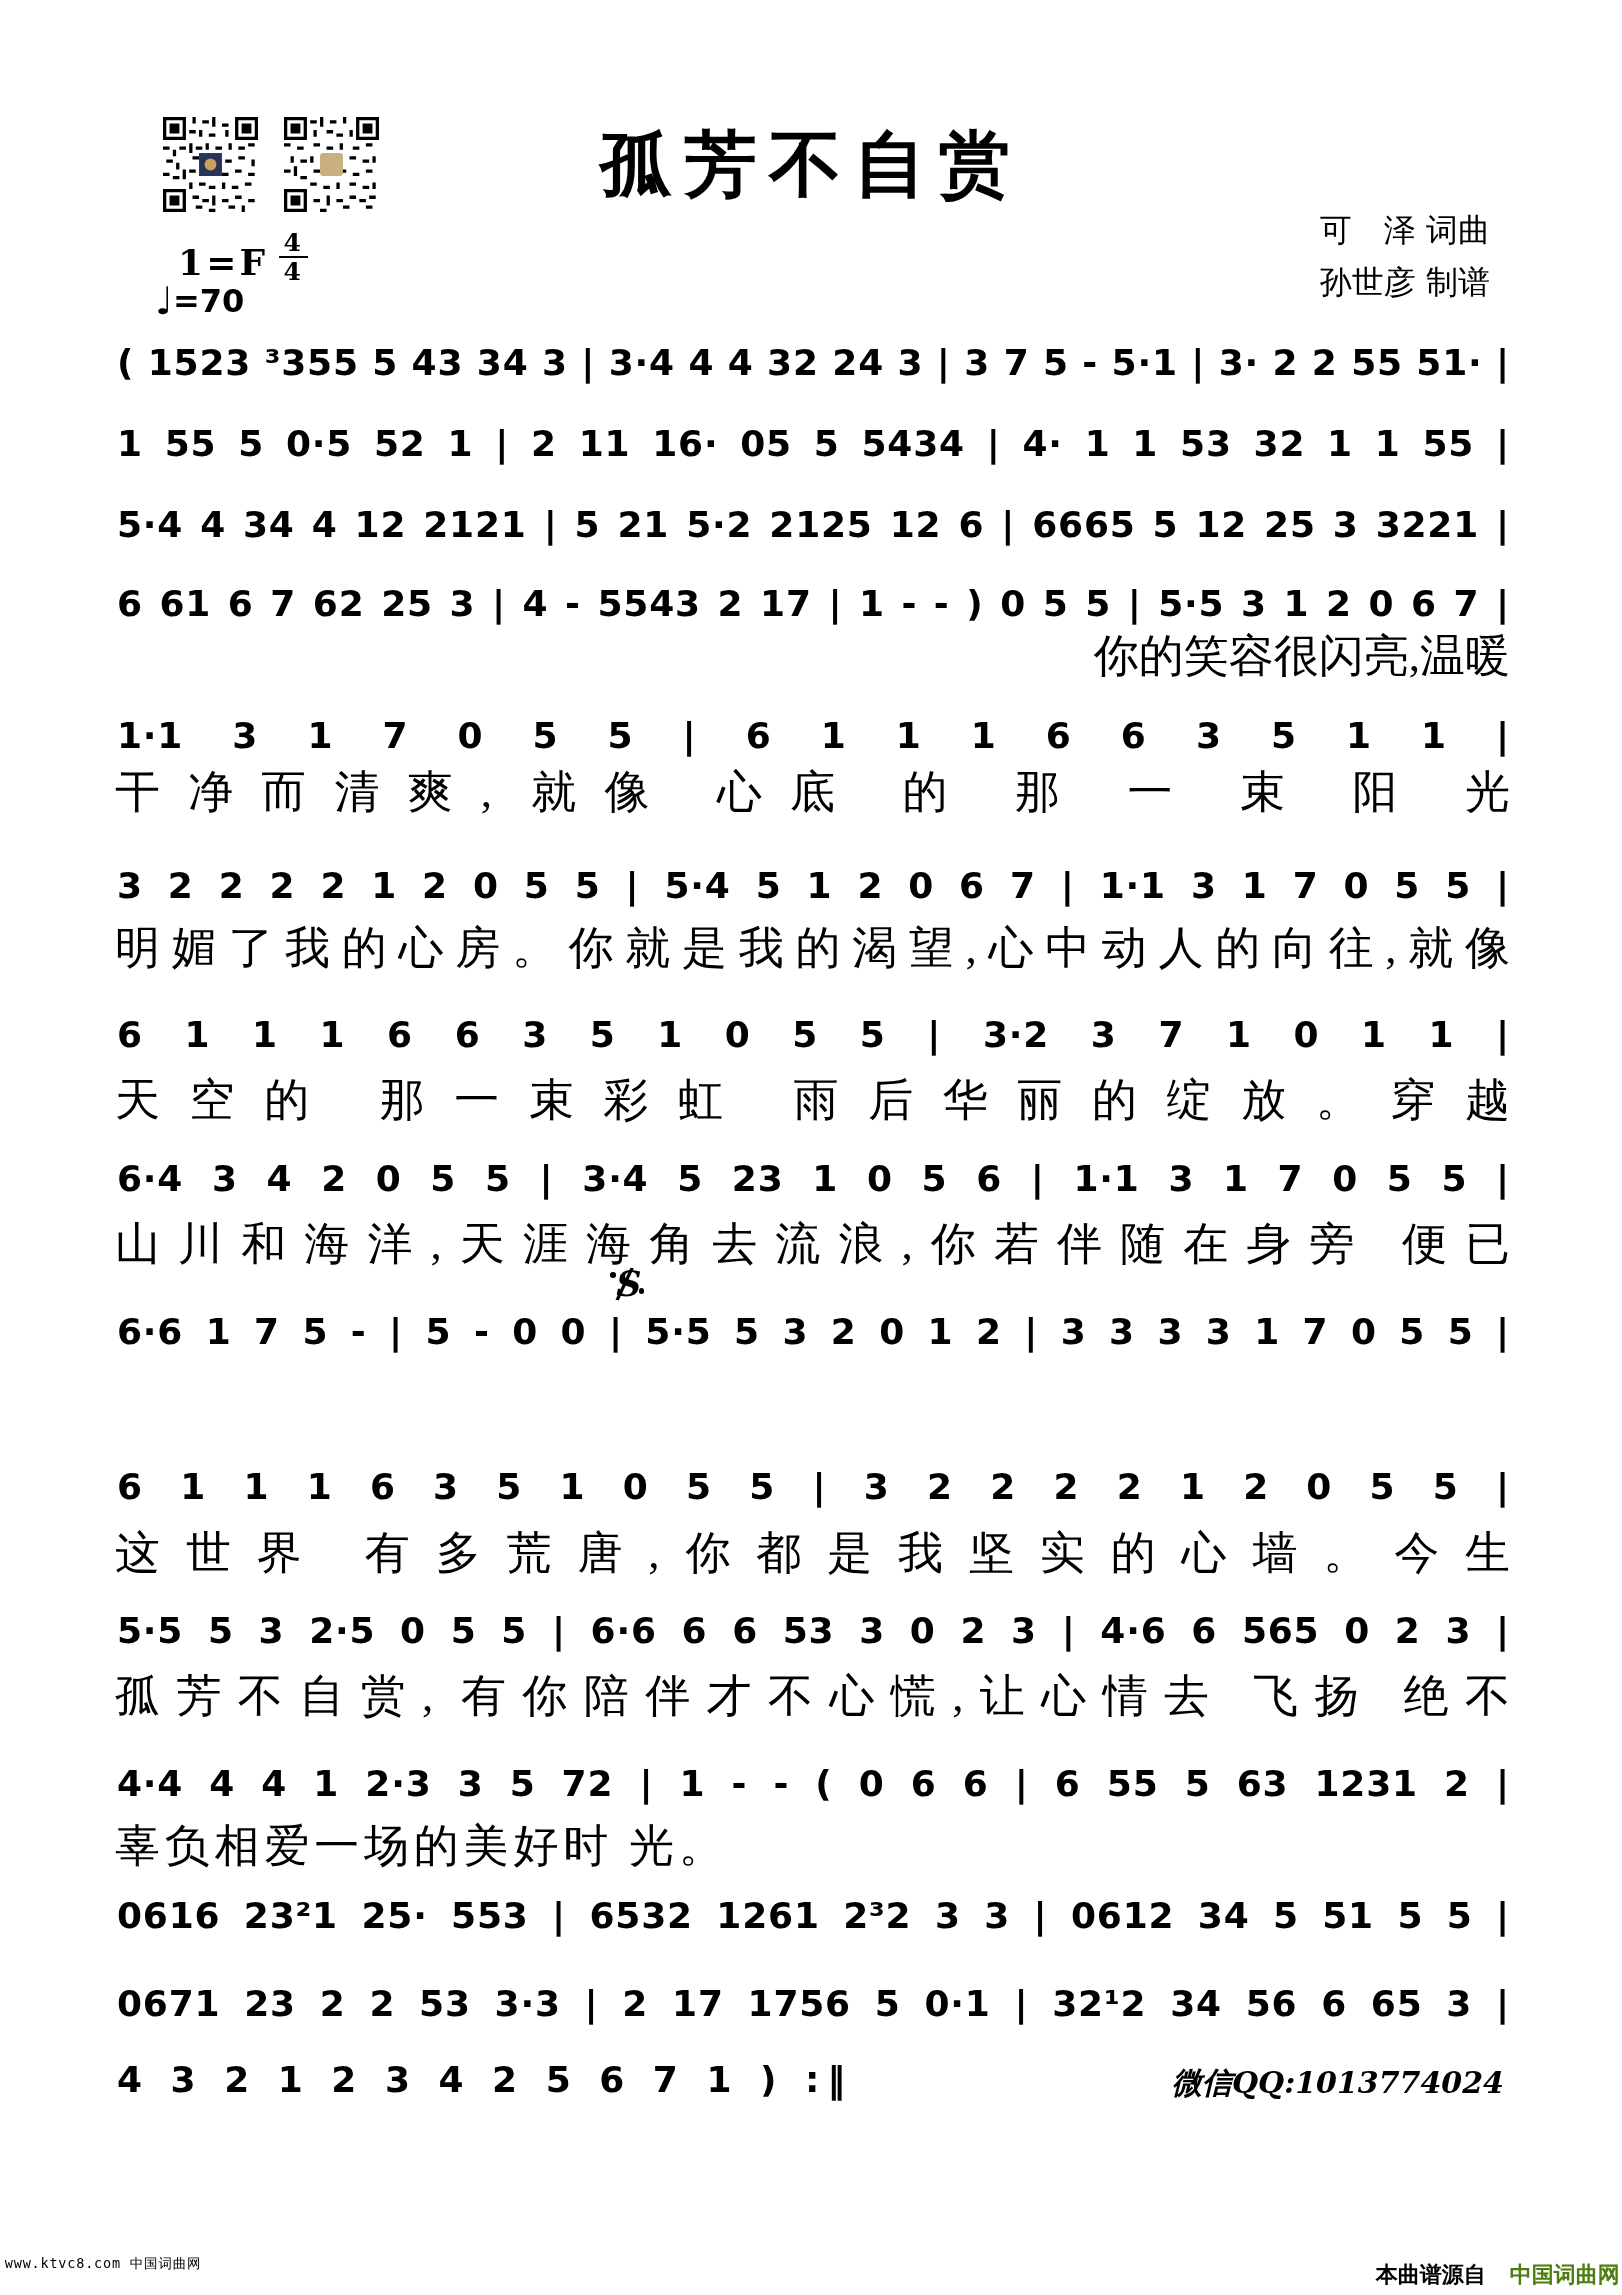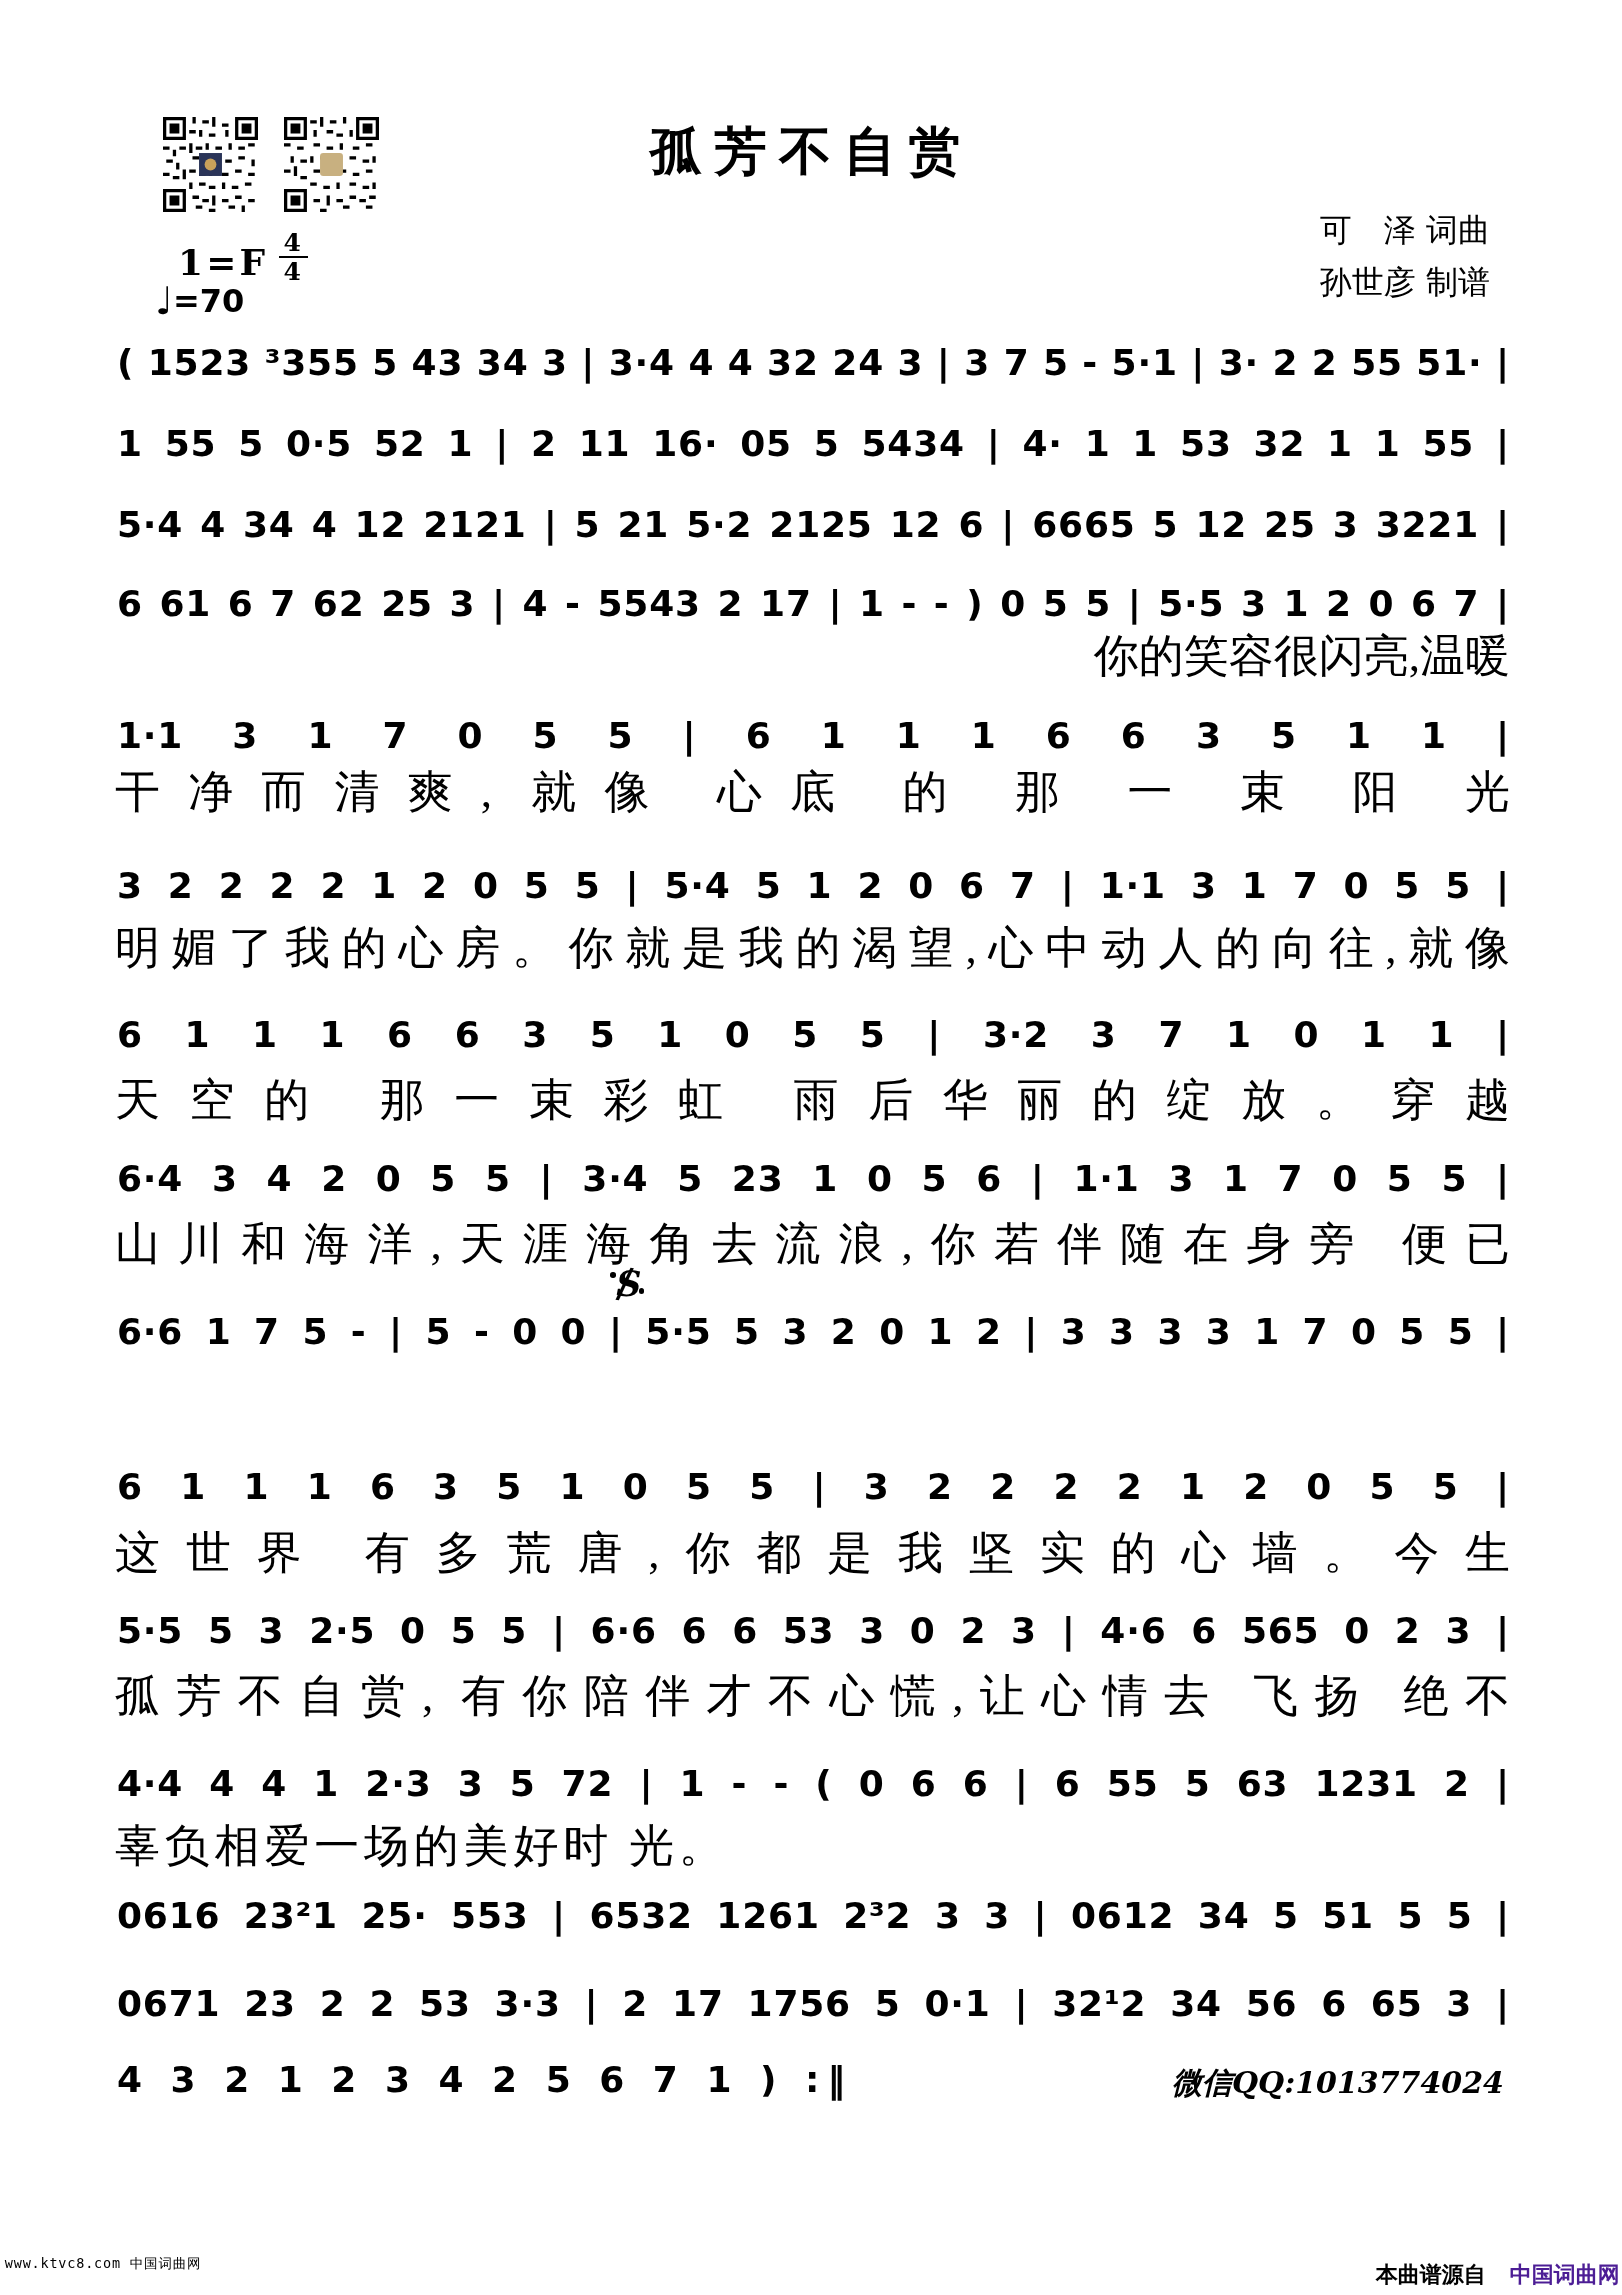--- a/index.html
+++ b/index.html
@@ -3,21 +3,21 @@
 <meta charset="utf-8">
 <style>
   html,body{margin:0;padding:0;background:#888;}
   #page{position:relative;width:1623px;height:2295px;background:#ffffff;overflow:hidden;
         font-family:"DejaVu Sans",sans-serif;color:#000;}
   
   .qr{position:absolute;top:117px;width:95px;height:95px;}
   #qr1{left:163px;}
   #qr2{left:284px;}
   .title{position:absolute;top:117px;left:0;right:0;text-align:center;
-         font-family:"DejaVu Serif",serif;font-weight:900;font-size:52px;letter-spacing:12.7px;}
+         font-family:"DejaVu Serif",serif;font-weight:900;font-size:72px;letter-spacing:12.7px;}
   .credits{position:absolute;top:204px;right:133px;text-align:left;
            font-family:"DejaVu Serif",serif;font-size:32px;line-height:52px;}
   .keysig{position:absolute;left:158px;top:230px;font-family:"DejaVu Serif",serif;
           font-weight:700;font-size:36px;letter-spacing:3.2px;margin-left:20px;}
   .frac{display:inline-block;vertical-align:-4.8px;text-align:center;font-size:25px;
         line-height:1.0;margin-left:11px;}
   .frac .t{display:block;border-bottom:2.4px solid #000;padding:0 4px 0.8px;}
   .frac .b{display:block;padding-top:0.8px;}
   .tempo{position:absolute;left:155px;top:279px;font-weight:700;font-size:32px;}
   .tempo .note{font-size:38px;vertical-align:-1.6px;}
@@ -110,17 +110,17 @@
   <div class="lline" style="top:1666px">孤芳不自赏, 有你陪伴才不心慌,让心情去 飞扬 绝不</div>
   <div class="nline" style="top:1763px">4·4 4 4 1 2·3 3 5 72 | 1 - - ( 0 6 6 | 6 55 5 63 1231 2 |</div>
   <div class="lline left" style="top:1816px">辜负相爱一场的美好时 光。</div>
   <div class="nline" style="top:1895px">0616 23²1 25· 553 | 6532 1261 2³2 3 3 | 0612 34 5 51 5 5 |</div>
   <div class="nline" style="top:1983px">0671 23 2 2 53 3·3 | 2 17 1756 5 0·1 | 32¹2 34 56 6 65 3 |</div>
   <div class="nline short" style="top:2059px">4 3 2 1  2 3 4 2  5 6 7 1 ) :‖</div>
 
   <div class="qqline">微信QQ:1013774024</div>
   <div class="wm-left">www.ktvc8.com 中国词曲网</div>
   <div class="src">
-    <span>本曲谱源自</span><span class="brand" style="color:#4c1d95">中国词曲网</span>
+    <span>本曲谱源自</span><span class="brand" style="color:#4d7c0f">中国词曲网</span>
   </div>
 
 </div>
 
 
 </body></html>

